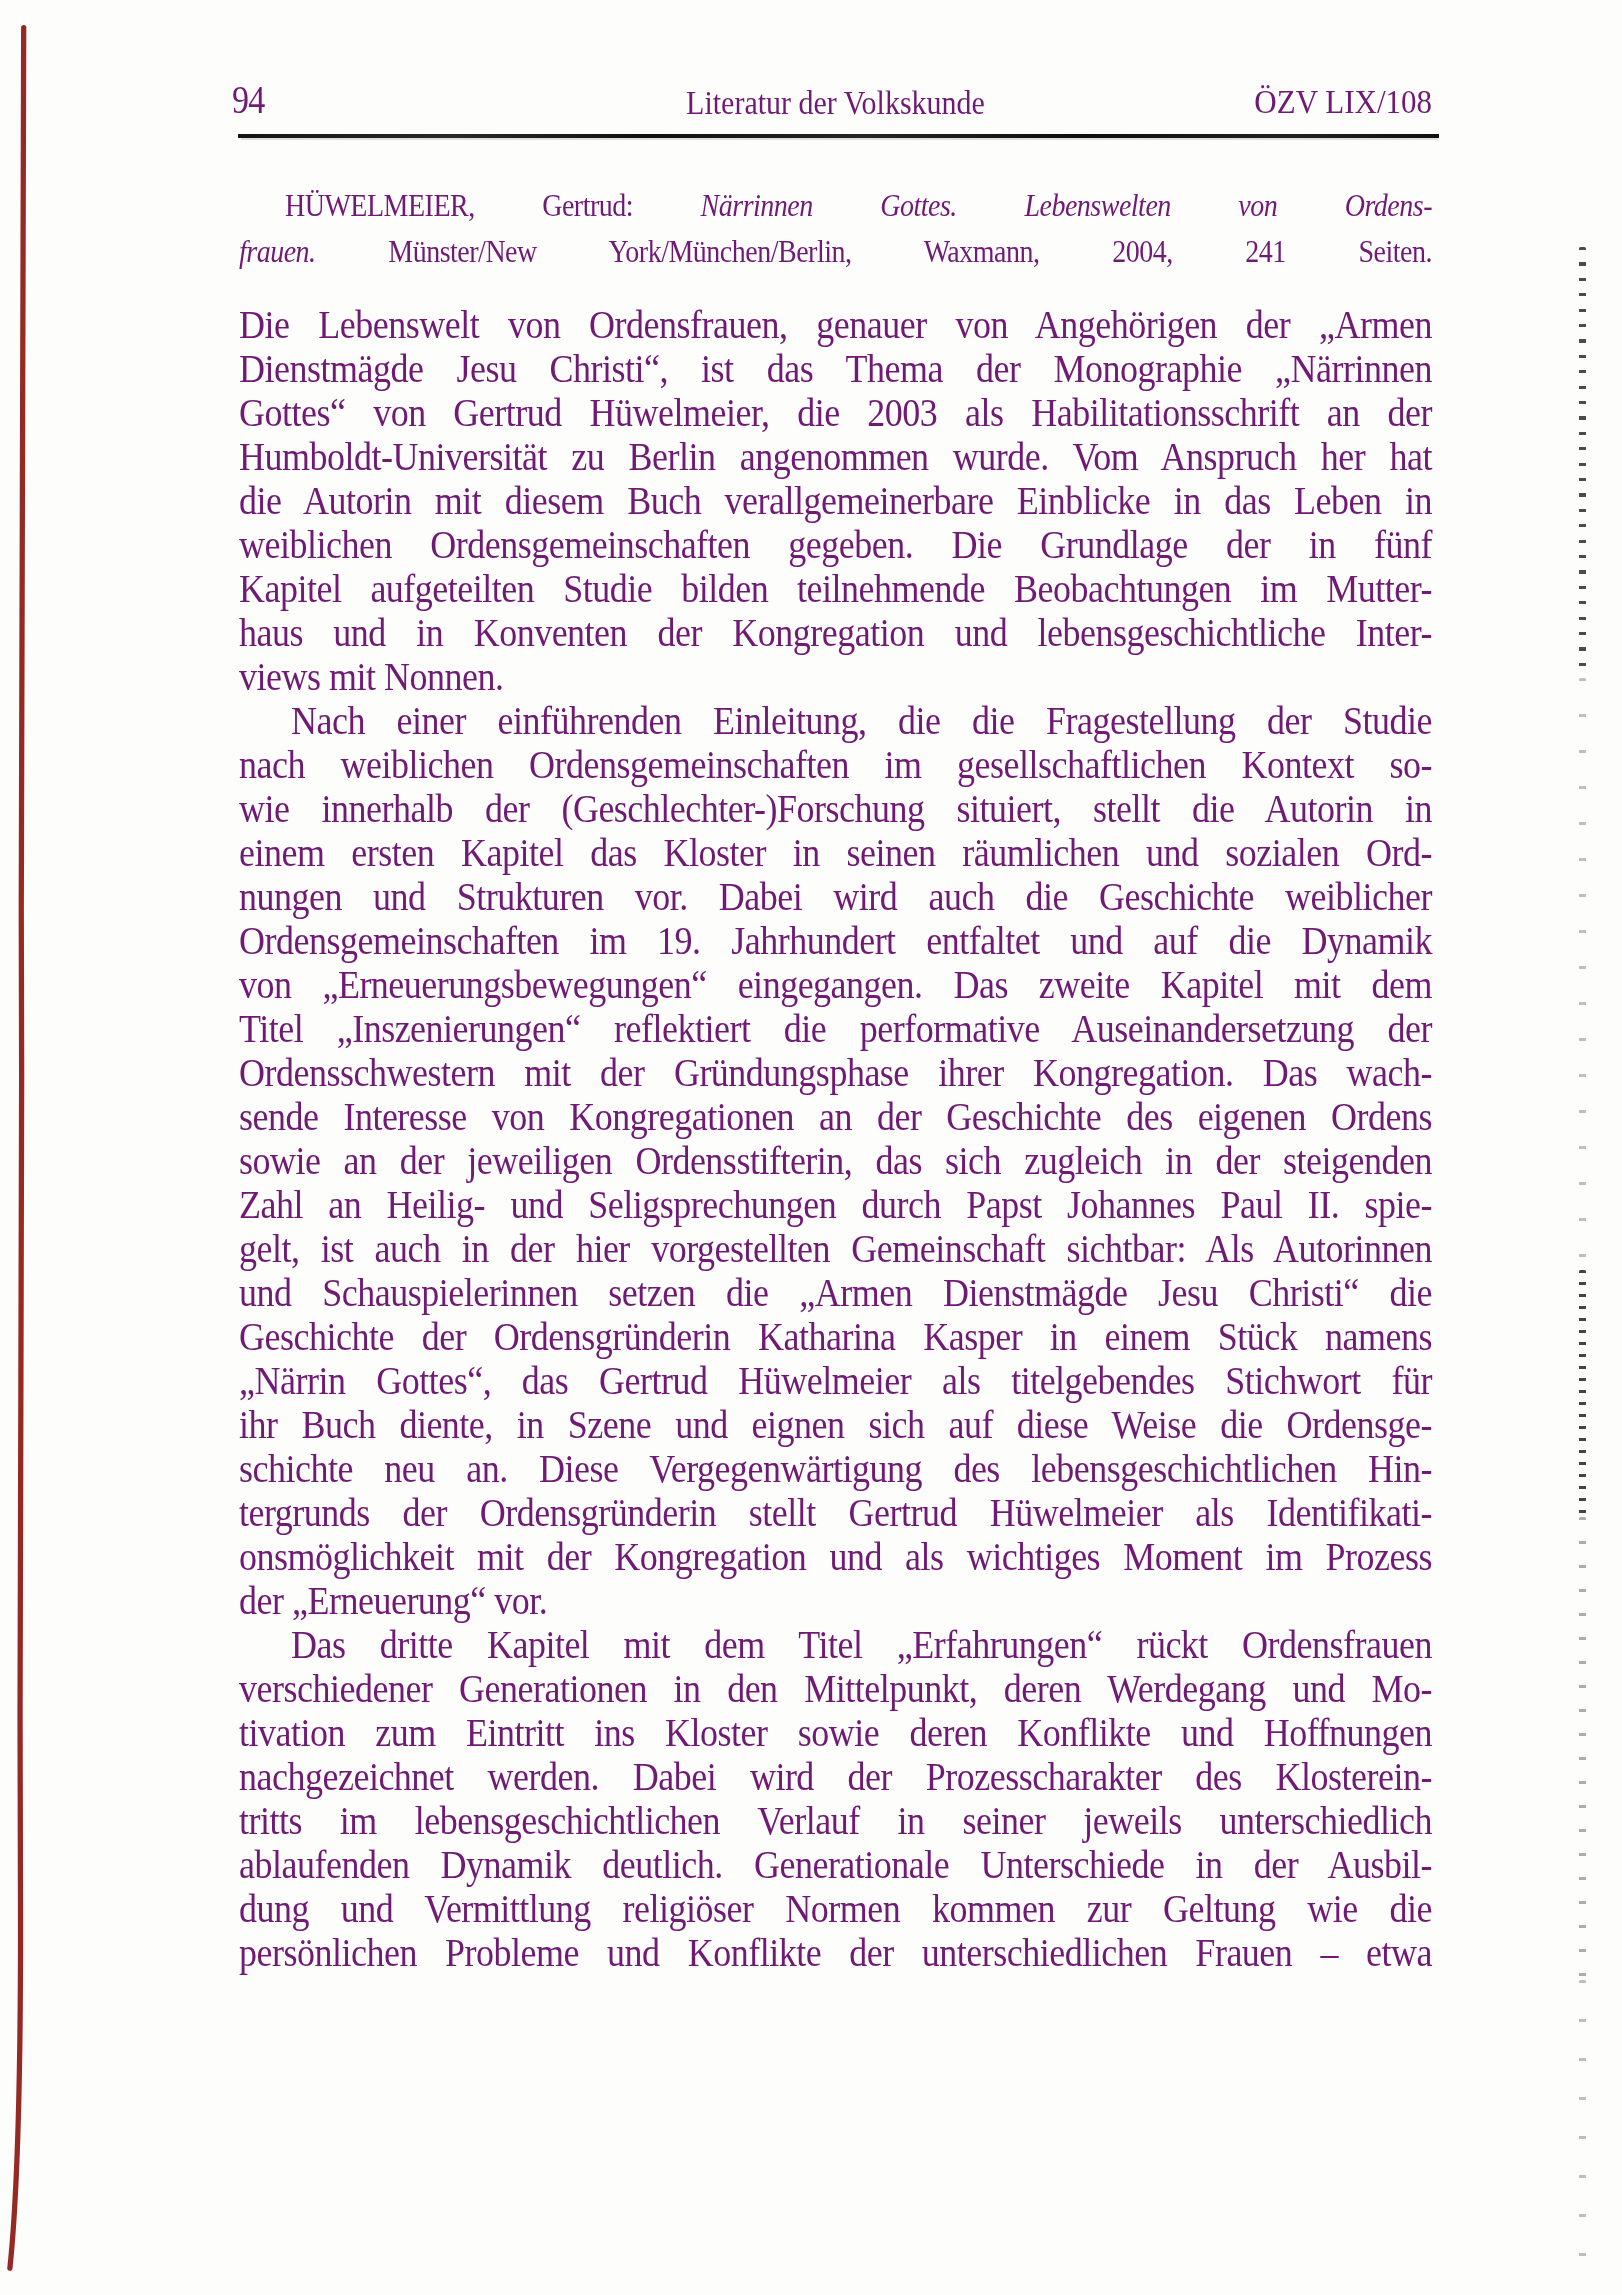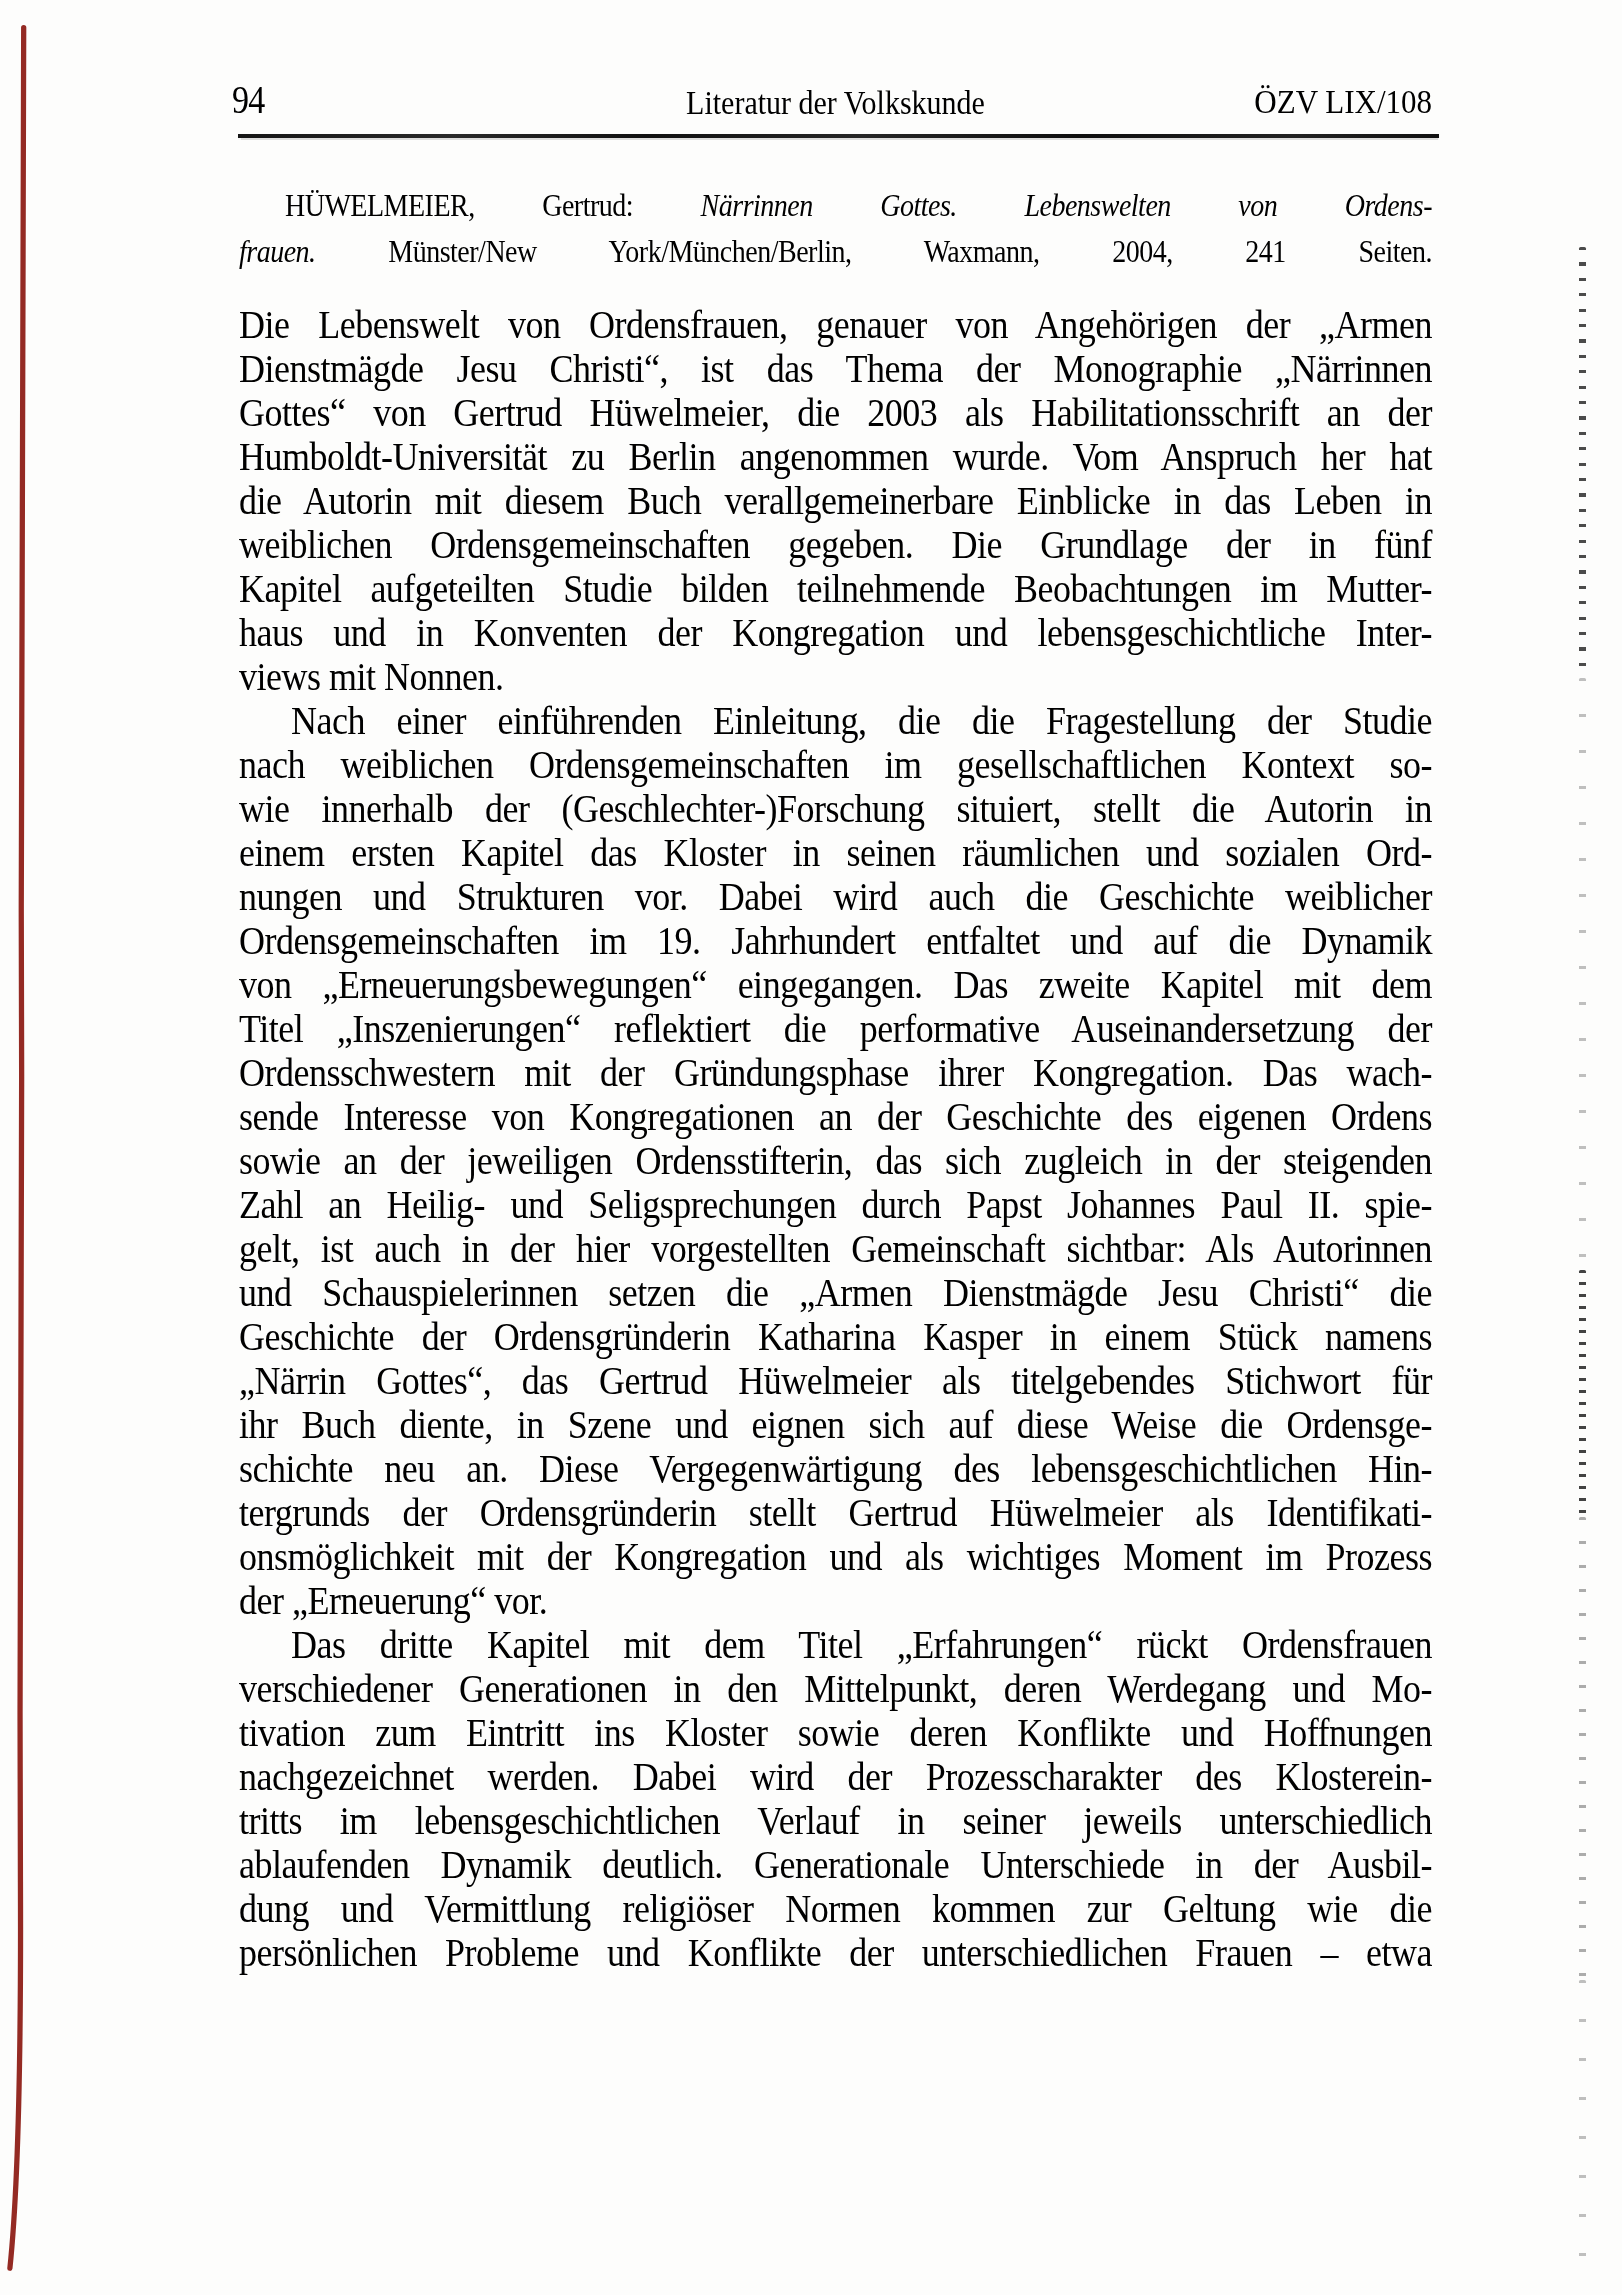--- a/index.html
+++ b/index.html
@@ -1,18 +1,18 @@
 <!DOCTYPE html>
 <html style="font-size:13px"><head>
 <meta charset="utf-8">
 <style>
   html,body{margin:0;padding:0;background:#ffffff;}
   .page{
     position:relative;width:1623px;height:2295px;background:#fdfdfc;
-    font-family:"Liberation Serif","DejaVu Serif",serif;color:#000000;overflow:hidden;
+    font-family:"Liberation Serif","DejaVu Serif",serif;color:#701a75;overflow:hidden;
   }
   
   .hnum{position:absolute;left:232px;top:80px;font-size:34px;line-height:1;
         transform:scaleY(1.18);transform-origin:left top;letter-spacing:-0.8px;}
   .htitle{position:absolute;left:239px;top:86px;width:1193px;text-align:center;
         font-size:30px;line-height:1;transform:scaleY(1.12);transform-origin:center top;}
   .href{position:absolute;right:191px;top:84px;font-size:31px;line-height:1;
         transform:scaleY(1.12);transform-origin:right top;}
   .rule{position:absolute;left:238px;top:134px;width:1201px;height:4px;
         background:linear-gradient(90deg,#151515 0%,#2a2a2a 18%,#101010 34%,#262626 52%,#0e0e0e 70%,#222 88%,#101010 100%);

